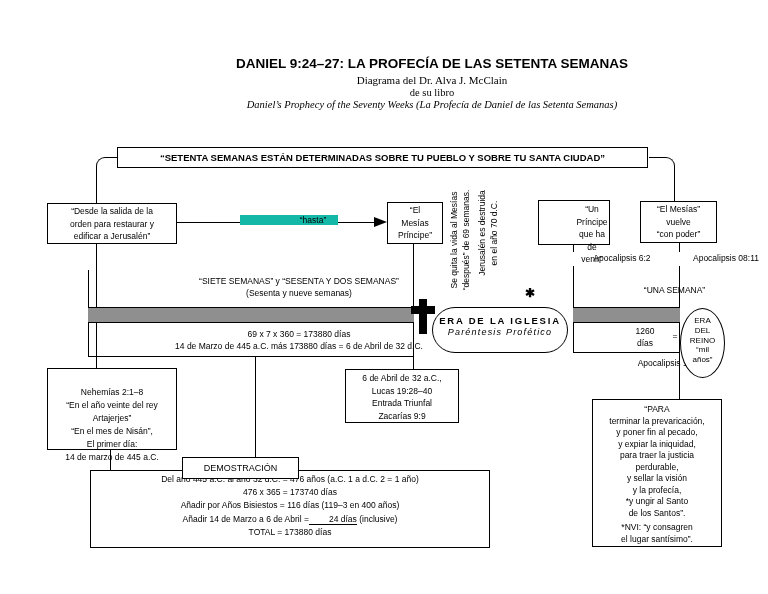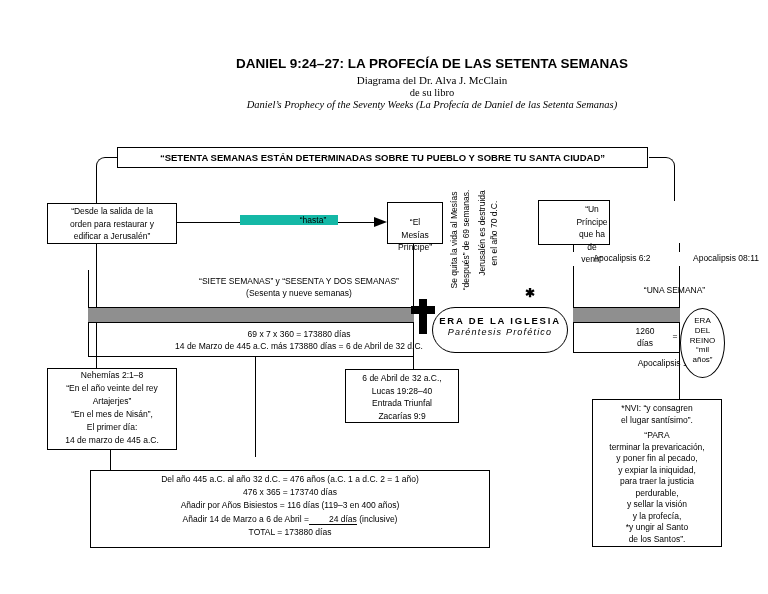--- a/index.html
+++ b/index.html
@@ -56,35 +56,38 @@
   <div class="line" style="left:411px;top:306px;width:24px;height:8px;"></div>
 
   <div class="box t85 ml" style="left:47px;top:203px;width:130px;height:41px;padding-top:1px;">“Desde la salida de la
 orden para restaurar y
 edificar a Jerusalén”</div>
 
   <div class="box" style="left:117px;top:147px;width:531px;height:21px;font-size:9.5px;font-weight:bold;line-height:19px;">“SETENTA SEMANAS ESTÁN DETERMINADAS SOBRE TU PUEBLO Y SOBRE TU SANTA CIUDAD”</div>
 
   <div class="abs ctr" style="left:240px;top:215px;width:50px;background:#14b8a6;font-size:8.5px;">“hasta”</div>
 
-  <div class="box t85 ml" style="left:387px;top:202px;width:56px;height:42px;padding-top:13px;">“El
+  <div class="box t85 ml" style="left:387px;top:202px;width:56px;height:42px;padding-top:1px;">“El
 Mesías
 Príncipe”</div>
 
   <div class="rot ml" style="left:396px;top:228px;width:130px;height:24px;">Se quita la vida al Mesías
 “después” de 69 semanas.</div>
   <div class="rot ml" style="left:433px;top:222px;width:110px;height:22px;">Jerusalén es destruida
 en el año 70 d.C.</div>
   <div class="abs ctr" style="left:474px;top:286px;width:16px;font-size:12px;font-weight:bold;">✱</div>
 
   <div class="box t85 ml" style="left:538px;top:200px;width:72px;height:45px;padding-top:2px;padding-left:36px;">“Un Príncipe
 que ha de
 venir”</div>
   <div class="abs ctr" style="left:534px;top:253px;width:80px;font-size:8.5px;">Apocalipsis 6:2</div>
 
+  <div class="box t85 ml" style="left:640px;top:201px;width:77px;height:42px;padding-top:1px;">“El Mesías”
+vuelve
+“con poder”</div>
   <div class="abs ctr" style="left:632px;top:253px;width:92px;font-size:8.5px;">Apocalipsis 08:11</div>
 
   <div class="abs ctr ml" style="left:88px;top:275px;width:326px;font-size:8.5px;line-height:12px;">“SIETE SEMANAS” y “SESENTA Y DOS SEMANAS”
 (Sesenta y nueve semanas)</div>
   <div class="abs ctr ml" style="left:88px;top:328px;width:326px;font-size:8.5px;line-height:12px;">69 x 7 x 360  =  173880 días
 14 de Marzo de 445 a.C. más 173880 días = 6 de Abril de 32 d.C.</div>
 
   <div class="box" style="left:432px;top:307px;width:136px;height:46px;border-radius:23px;padding-top:7px;z-index:3;">
     <div style="font-size:9.5px;font-weight:bold;letter-spacing:1.8px;">ERA DE LA IGLESIA</div>
     <div style="font-size:9px;font-style:italic;letter-spacing:1.2px;line-height:13px;">Paréntesis Profético</div>
@@ -97,50 +100,51 @@
   <div class="abs ctr ml" style="left:637px;top:326px;width:40px;font-size:8.5px;line-height:11.5px;">42
 meses</div>
   <div class="abs ctr" style="left:570px;top:358px;width:110px;font-size:8.5px;">Apocalipsis 11:2–3</div>
 
   <div class="box ml" style="left:680px;top:308px;width:45px;height:70px;border-radius:50%;font-size:8px;line-height:9.8px;padding-top:7px;z-index:3;">ERA
 DEL
 REINO
 “mil
 años”</div>
 
-  <div class="box ml" style="left:47px;top:368px;width:130px;height:82px;font-size:8.5px;line-height:13px;padding-top:0;">Nehemías 2:1–8
+  <div class="box ml" style="left:47px;top:368px;width:130px;height:82px;font-size:8.5px;line-height:13px;padding-top:17px;">Nehemías 2:1–8
 “En el año veinte del rey
 Artajerjes”
 “En el mes de Nisán”,
 El primer día:
 14 de marzo de 445 a.C.</div>
 
   <div class="box ml" style="left:345px;top:369px;width:114px;height:54px;font-size:8.5px;line-height:12.5px;padding-top:2px;">6 de Abril de 32 a.C.,
 Lucas 19:28–40
 Entrada Triunfal
 Zacarías 9:9</div>
 
   <div class="box" style="left:90px;top:470px;width:400px;height:78px;">
     <div class="ctr" style="margin-top:2px;font-size:8.5px;line-height:13.2px;">Del año 445 a.C. al año 32 d.C. =  476 años (a.C. 1 a d.C. 2 = 1 año)</div>
     <div class="ctr" style="font-size:8.5px;line-height:13.2px;">476 x 365 = 173740 días</div>
     <div class="ctr" style="font-size:8.5px;line-height:13.2px;">Añadir por Años Bisiestos =  116 días (119–3 en 400 años)</div>
     <div class="ctr" style="font-size:8.5px;line-height:13.2px;">
       <span>Añadir 14 de Marzo a 6 de Abril =</span><span class="u">24 días</span><span> (inclusive)</span>
     </div>
     <div class="ctr" style="font-size:8.5px;line-height:13.2px;">TOTAL = 173880 días</div>
   </div>
+  <div class="box" style="left:182px;top:457px;width:117px;height:22px;font-size:9px;line-height:20px;z-index:2;">DEMOSTRACIÓN</div>
 
   <div class="box" style="left:592px;top:399px;width:130px;height:148px;">
-    <div class="ml ctr" style="margin-top:3px;font-size:8.5px;line-height:11.5px;">*NVI: “y consagren
-el lugar santísimo”.</div>
     <div class="ml ctr" style="margin-top:4px;font-size:8.5px;line-height:11.5px;">“PARA
 terminar la prevaricación,
 y poner fin al pecado,
 y expiar la iniquidad,
 para traer la justicia
 perdurable,
 y sellar la visión
 y la profecía,
 *y ungir al Santo
 de los Santos”.</div>
+    <div class="ml ctr" style="margin-top:3px;font-size:8.5px;line-height:11.5px;">*NVI: “y consagren
+el lugar santísimo”.</div>
   </div>
 
 </div>
 
 </body></html>

